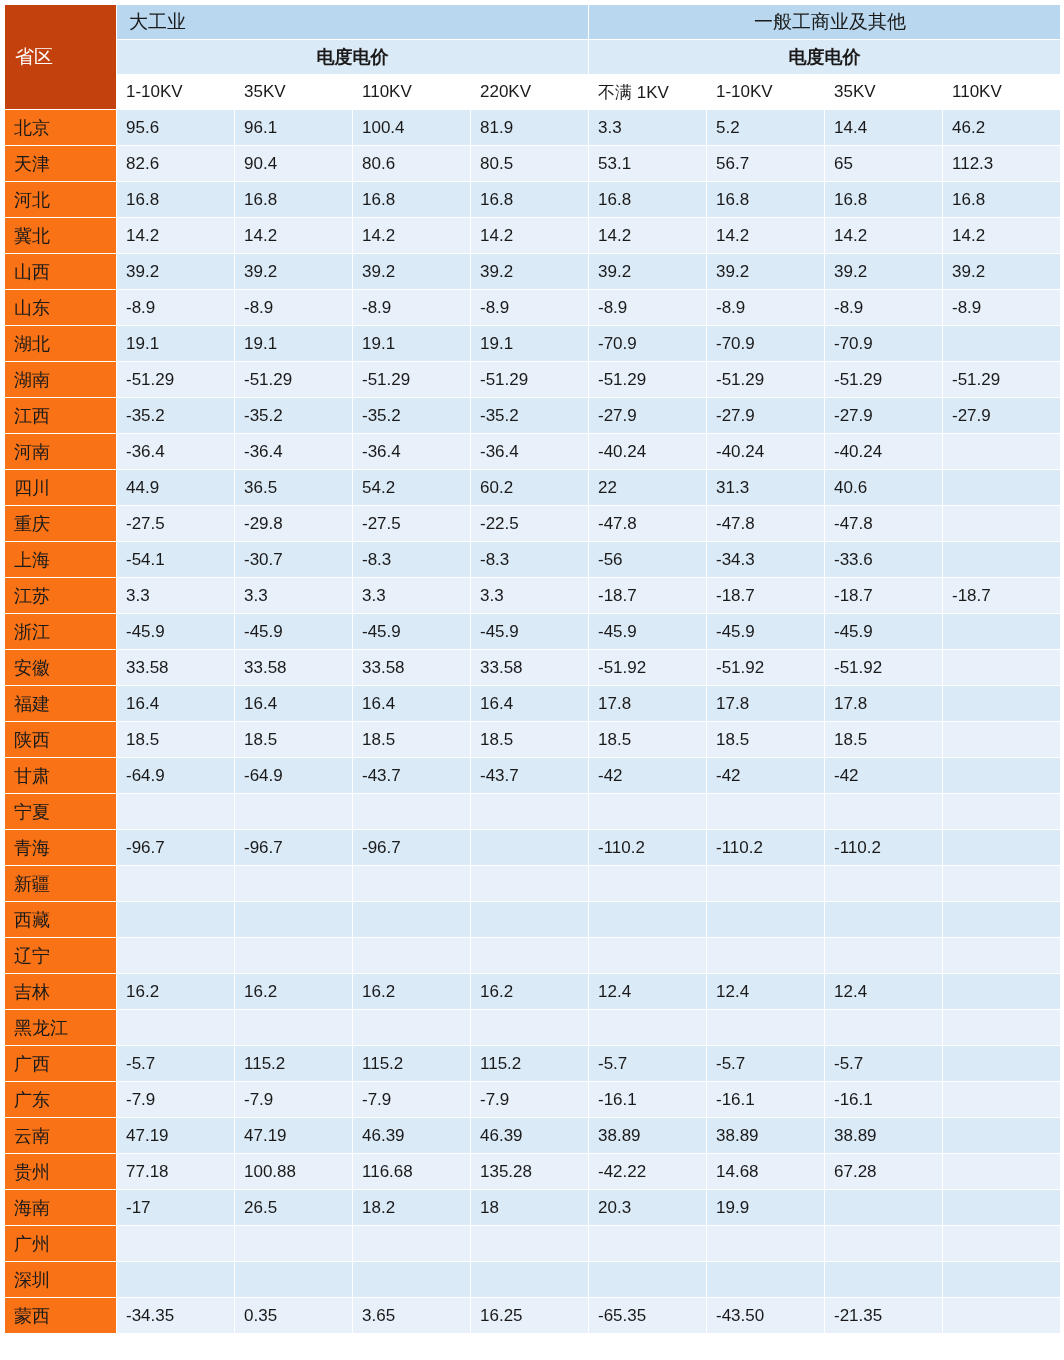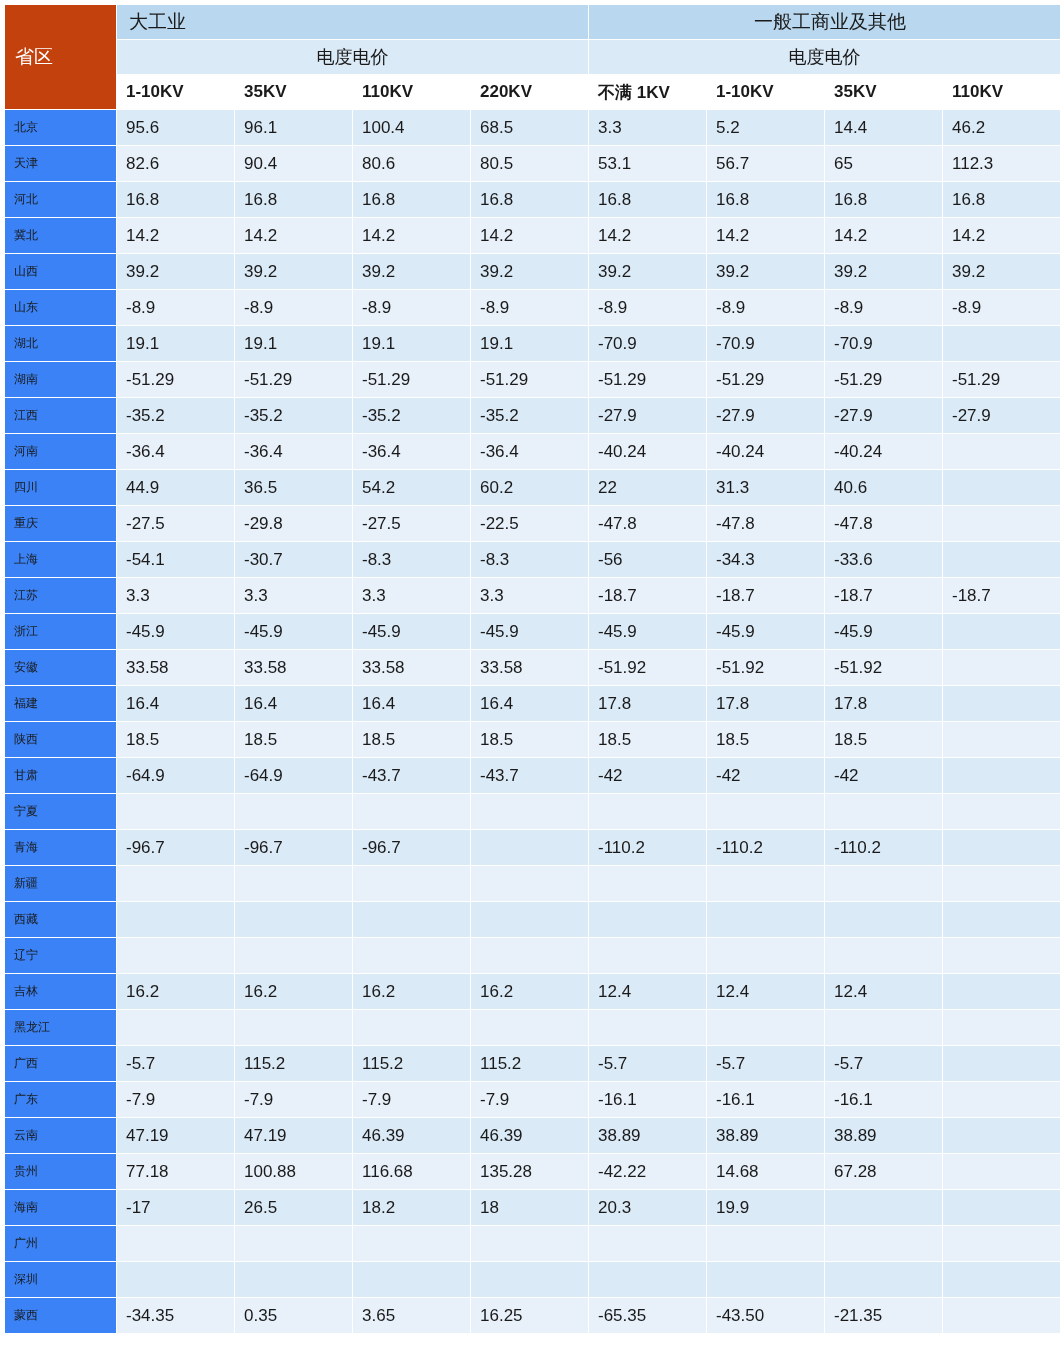--- a/index.html
+++ b/index.html
@@ -49,32 +49,32 @@
   }
   .hdr-group.big{ text-align:left; padding-left:12px; }
   .hdr-group.gen{ text-align:center; padding-left:11px; }
   
   .hdr-sub{
     background:#dbeaf7;
     text-align:center;
     padding-left:0;
     font-size:18px;
     height:34px;
+    font-weight:bold;
   }
   
   .hdr-v{
     background:#ffffff;
     font-size:17px;
     height:34px;
-    font-weight:bold;
   }
   
   .prov{
-    background:#3b82f6;
-    font-size:12px;
+    background:#f97316;
+    font-size:18px;
     height:35px;
   }
   td.val{
     background:#dbeaf7;
     height:35px;
   }
   tr.alt td.val{
     background:#e8f1fa;
   }
 </style>
@@ -114,21 +114,21 @@
         <th class="hdr-v">35KV</th>
         <th class="hdr-v">110KV</th>
       </tr>
     </thead>
     <tbody id="tbody">
         <tr>
           <td class="prov">北京</td>
           <td class="val">95.6</td>
           <td class="val">96.1</td>
           <td class="val">100.4</td>
-          <td class="val">68.5</td>
+          <td class="val">81.9</td>
           <td class="val">3.3</td>
           <td class="val">5.2</td>
           <td class="val">14.4</td>
           <td class="val">46.2</td>
         </tr>
         <tr class="alt">
           <td class="prov">天津</td>
           <td class="val">82.6</td>
           <td class="val">90.4</td>
           <td class="val">80.6</td>

